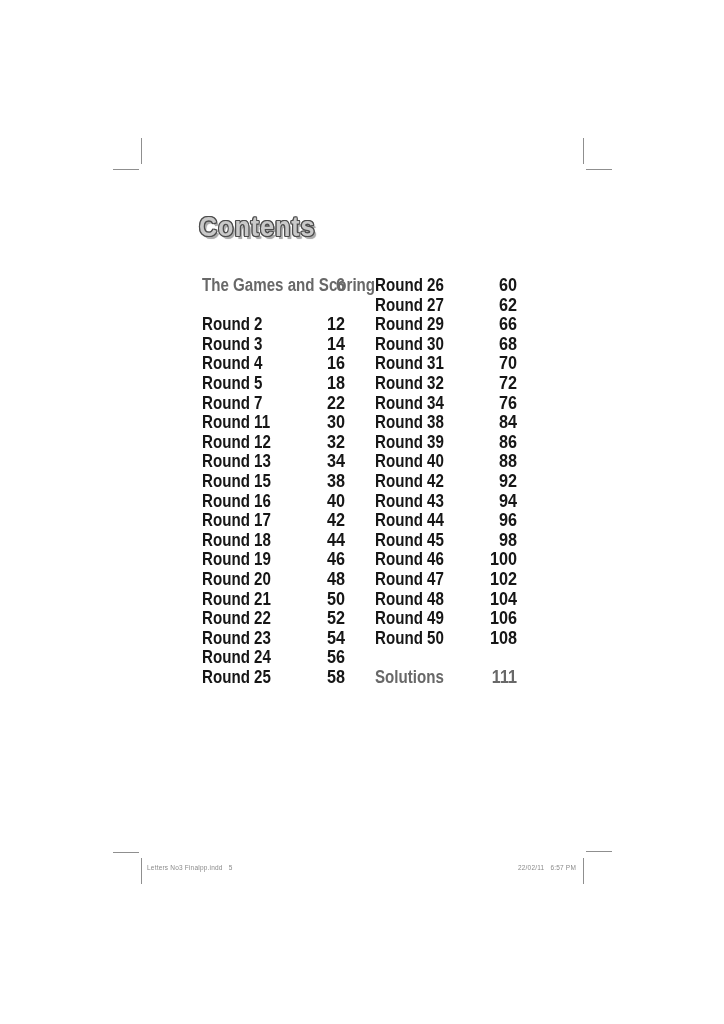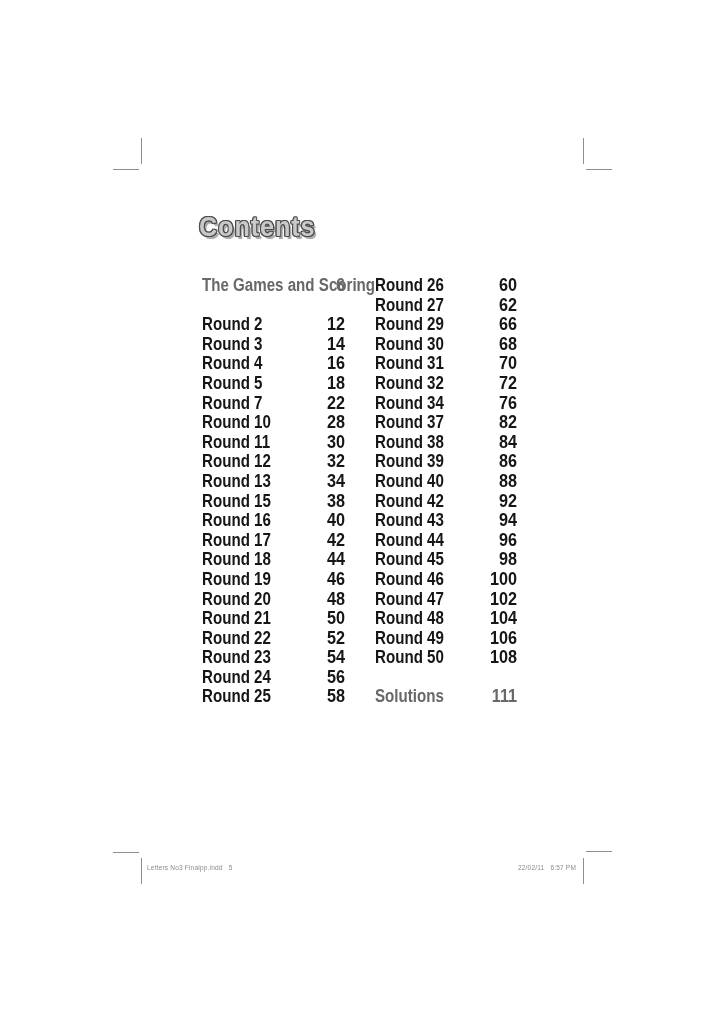--- a/index.html
+++ b/index.html
@@ -98,25 +98,20 @@
       <div class="toc-cell left"><span class="toc-label">Round 5</span><span class="toc-page">18</span></div>
       <div class="toc-gap"></div>
       <div class="toc-cell right"><span class="toc-label">Round 32</span><span class="toc-page">72</span></div>
     </div>
     <div class="toc-row">
       <div class="toc-cell left"><span class="toc-label">Round 7</span><span class="toc-page">22</span></div>
       <div class="toc-gap"></div>
       <div class="toc-cell right"><span class="toc-label">Round 34</span><span class="toc-page">76</span></div>
     </div>
     <div class="toc-row">
-      <div class="toc-cell left"><span class="toc-label">Round 10</span><span class="toc-page">28</span></div>
-      <div class="toc-gap"></div>
-      <div class="toc-cell right"><span class="toc-label">Round 37</span><span class="toc-page">82</span></div>
-    </div>
-    <div class="toc-row">
       <div class="toc-cell left"><span class="toc-label">Round 11</span><span class="toc-page">30</span></div>
       <div class="toc-gap"></div>
       <div class="toc-cell right"><span class="toc-label">Round 38</span><span class="toc-page">84</span></div>
     </div>
     <div class="toc-row">
       <div class="toc-cell left"><span class="toc-label">Round 12</span><span class="toc-page">32</span></div>
       <div class="toc-gap"></div>
       <div class="toc-cell right"><span class="toc-label">Round 39</span><span class="toc-page">86</span></div>
     </div>
     <div class="toc-row">

